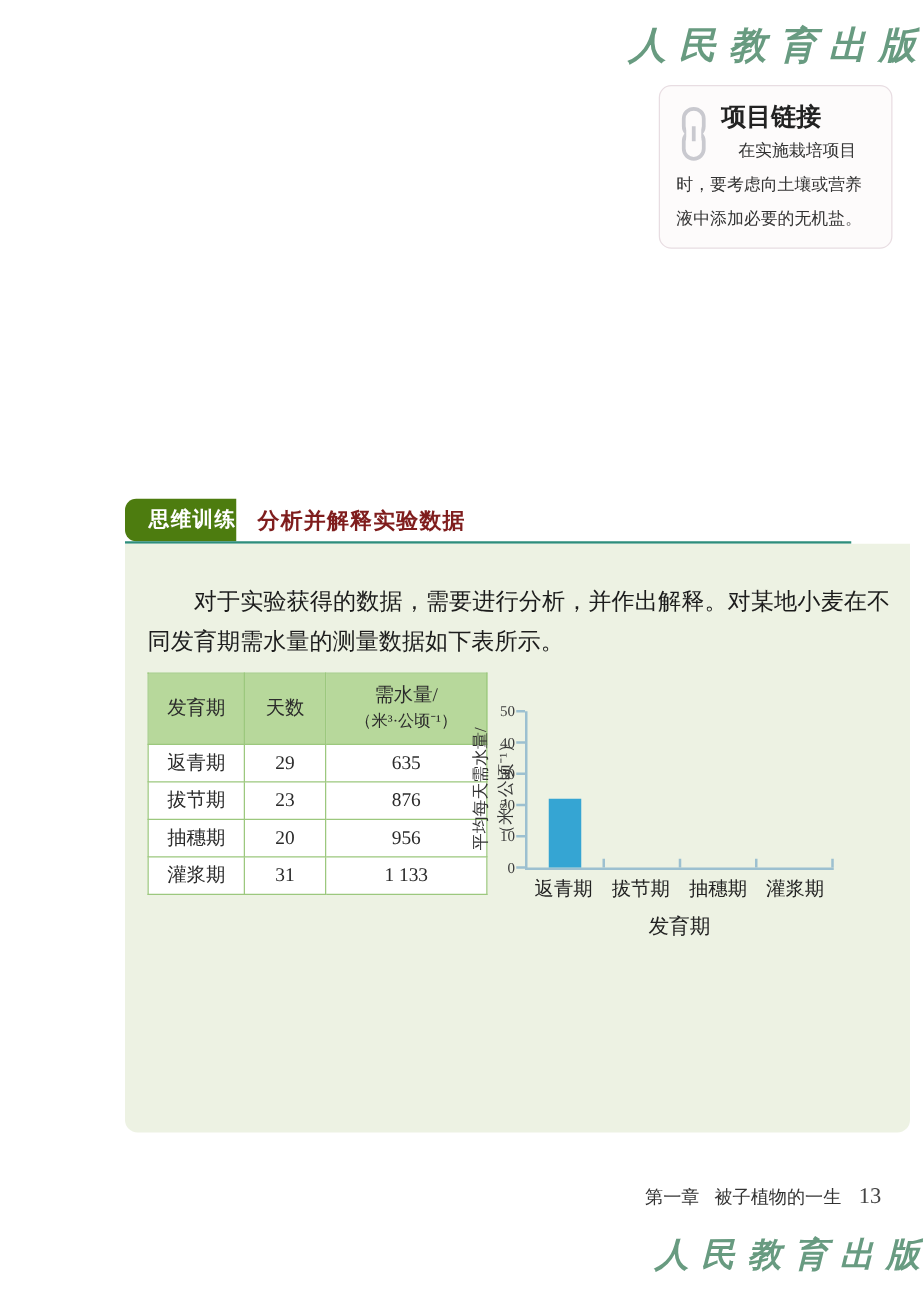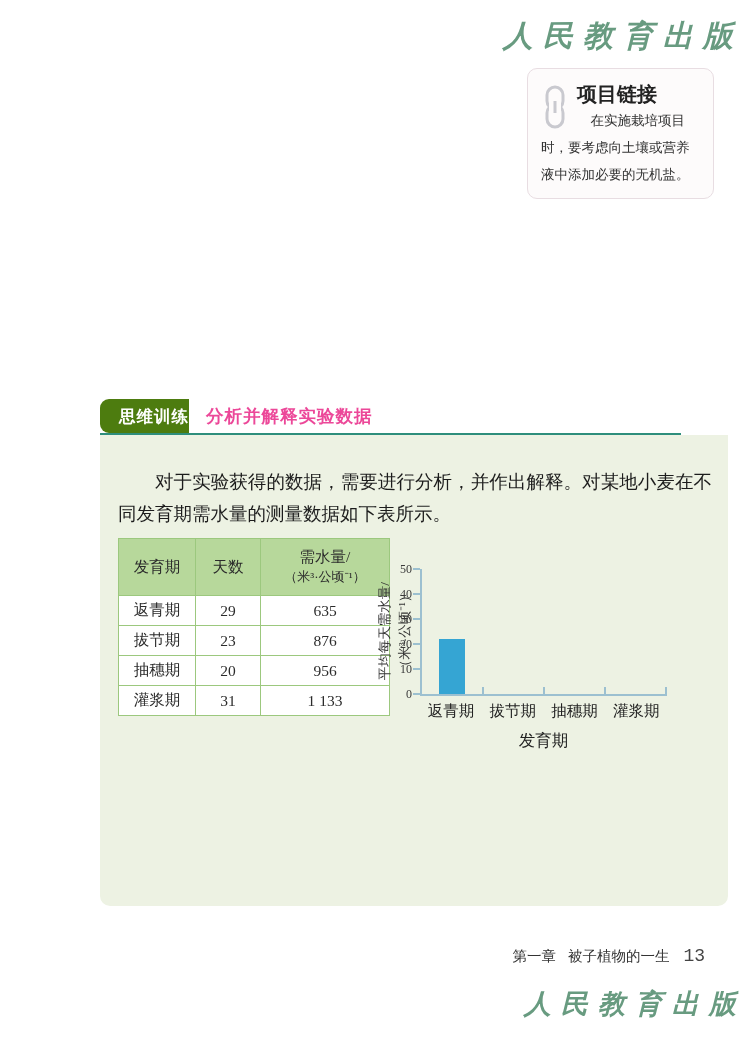--- a/index.html
+++ b/index.html
@@ -35,21 +35,21 @@
   .pl-title { font-weight:bold; font-size:20px; color:#222; line-height:26px; font-family:"Liberation Sans",sans-serif; }
   .pl-body { text-indent:1em; }
   
   .tt-badge {
     position:absolute; left:100px; top:399px; width:89px; height:34px;
     background:#4d7c0f; border-radius:9px 0 0 9px; color:#ffffff;
     font-family:"Liberation Sans",sans-serif; font-weight:bold;
     font-size:16.5px; letter-spacing:1px; text-align:right; line-height:34px;
   }
   .tt-title {
-    position:absolute; left:206px; top:404px; color:#ec4899;
+    position:absolute; left:206px; top:404px; color:#7f1d1d;
     font-family:"Liberation Sans",sans-serif; font-weight:bold;
     font-size:17.5px; letter-spacing:1px;
   }
   .tt-line { position:absolute; left:100px; top:433px; width:581px; height:2px; background:#2e8e7c; }
   .tt-box {
     position:absolute; left:100px; top:435px; width:628px; height:471px;
     background:#edf2e3; border-radius:0 0 10px 10px;
   }
   .tt-intro {
     position:absolute; left:18px; top:12px; width:594px;
@@ -97,21 +97,21 @@
   .q { text-indent:2em; margin-top:6px; }
   .qnum {
     display:inline-block; width:18px; height:18px; border-radius:50%;
     background:#2e8e7c; color:#fff; font-family:"Liberation Sans",sans-serif;
     font-size:12px; font-weight:bold; line-height:18px; text-align:center;
     vertical-align:2px; margin-right:6px; text-indent:0;
   }
   
   .footer { position:absolute; top:946px; right:34px; font-size:14.5px; color:#333; }
   .footer .chap { margin-right:12px; }
-  .footer .pnum { font-family:Liberation Mono, monospace; font-size:18px; color:#444; margin-left:14px; }
+  .footer .pnum { font-family:Liberation Serif, serif; font-size:18px; color:#444; margin-left:14px; }
 </style>
 </head>
 <body>
 
 <div class="page">
 
   <div class="logo top">人民教育出版社</div>
 
 
   <aside class="project-box">

